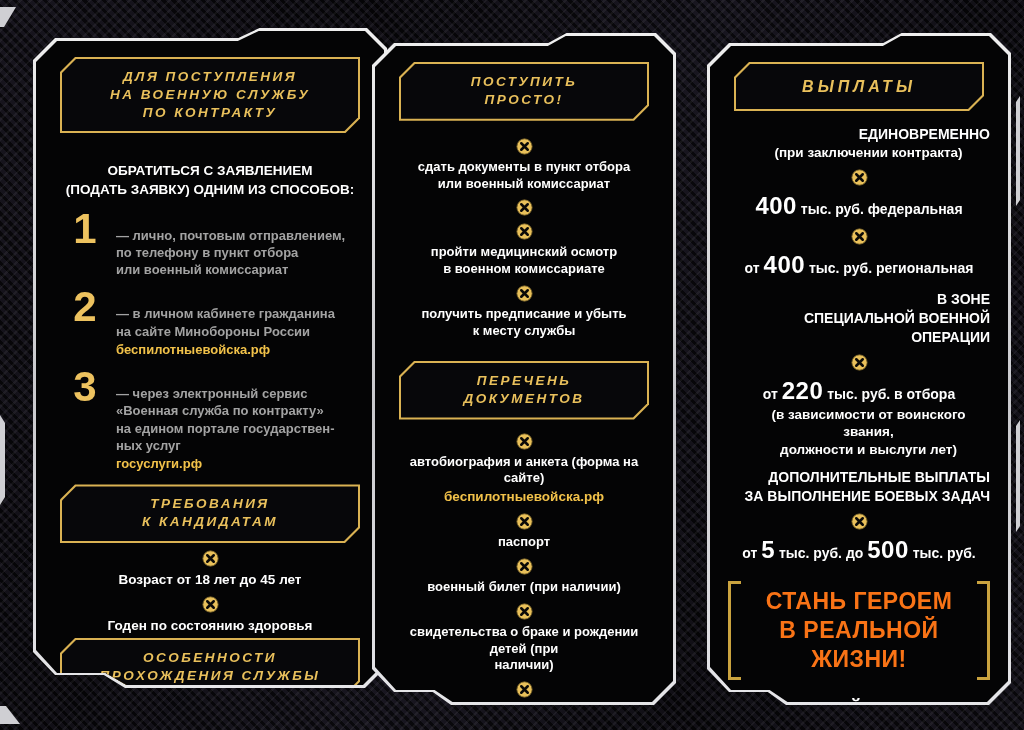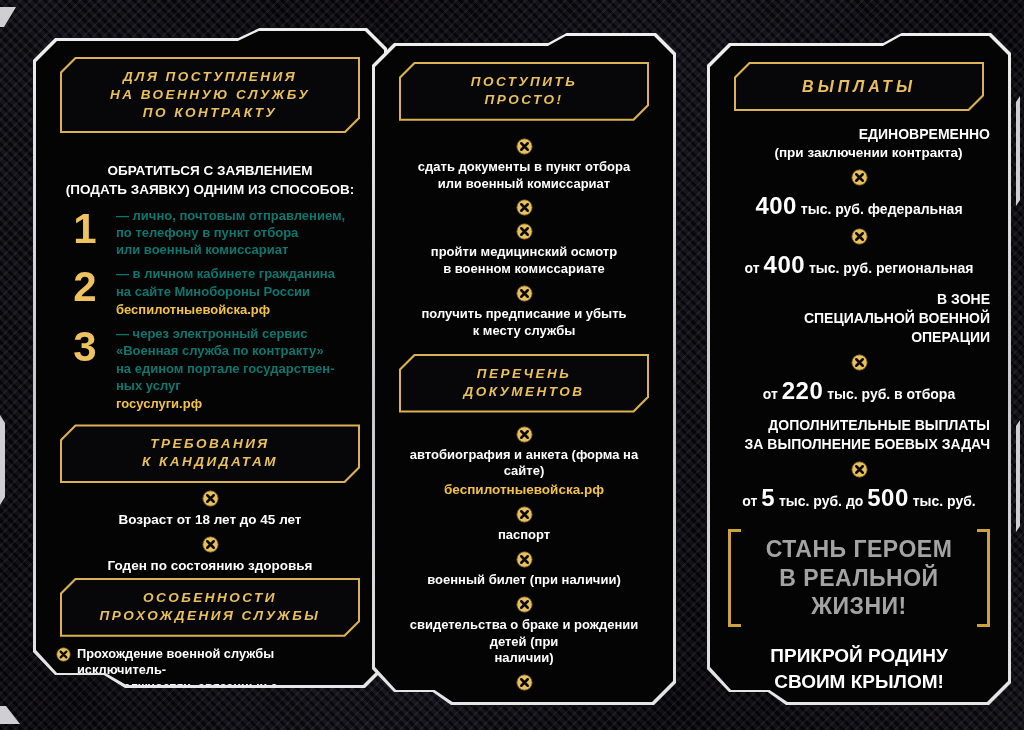--- a/index.html
+++ b/index.html
@@ -68,38 +68,38 @@
   .bullet-icon.inline{ display:inline-block; margin:1px 6px 0 0; width:15px; height:15px; }
 
   
   .intro{ margin-top:29px; font-size:13.5px; font-weight:bold; line-height:1.35; }
   .methods{ margin-top:8px; display:flex; flex-direction:column; gap:7px; }
   .method{ display:flex; align-items:flex-start; }
   .m-num{
     flex:none; width:62px; text-align:center; color:#edc25f;
     font-size:42px; font-weight:bold; line-height:0.95; padding-top:2px;
   }
-  .m-body{ font-size:13px; font-weight:bold; line-height:1.32; color:#0f766e; }
+  .m-body{ font-size:13px; font-weight:bold; line-height:1.32; color:#a3a3a3;margin-top:20px; }
   .m-link{ color:#f2c24a; font-size:13px; font-weight:bold; line-height:1.35; display:inline-block; text-decoration:none; }
   .center-list .c-text{ font-size:13.5px; font-weight:bold; line-height:1.3; }
   .features{ margin-top:9px; display:flex; flex-direction:column; gap:6px; padding:0 2px; }
   .feature{ display:flex; align-items:flex-start; }
   .f-text{ font-size:12.8px; font-weight:bold; line-height:1.3; color:#fff; }
 
   
   .steps .c-text{ font-size:13px; font-weight:bold; line-height:1.3; }
   .doc-link{ color:#f2c24a; font-weight:bold; font-size:13.5px; line-height:1.3; text-decoration:none; }
 
   
   .pay-head{ font-size:14px; font-weight:bold; line-height:1.35; margin-top:10px;text-align:right; }
   .pay-sub{ font-size:13.5px; font-weight:bold; line-height:1.3;margin-left:19px; }
   .pay{ font-size:14px; font-weight:bold; line-height:1.3; }
   .pay .big{ font-size:24px; letter-spacing:0.5px;text-align:right; }
   .hero{ position:relative; margin:14px 2px 0 2px; padding:8px 14px; }
-  .hero-line{ color:#a3a3a3; font-size:23px; font-weight:bold; line-height:1.25; letter-spacing:0.5px; }
+  .hero-line{ color:#f97316; font-size:23px; font-weight:bold; line-height:1.25; letter-spacing:0.5px; }
   .bracket{ position:absolute; top:2px; bottom:2px; width:13px; }
   .bracket.l{ left:-2px; border-left:3px solid #caa33f; border-top:3px solid #caa33f; border-bottom:3px solid #caa33f; }
   .bracket.r{ right:-2px; border-right:3px solid #caa33f; border-top:3px solid #caa33f; border-bottom:3px solid #caa33f; }
   .slogan{ margin-top:14px; font-size:19px; font-weight:bold; color:#fff; line-height:1.35; }
 
   
   .accent{ position:absolute; background:#cfcfd3; }
   .accent-tl{ left:0; top:7px; width:16px; height:20px;
     clip-path:polygon(0 0,16px 0,4px 20px,0 20px); }
   .accent-r1{ right:4px; top:96px; width:4px; height:110px;
@@ -238,21 +238,21 @@
         <div class="c-text w ml">пройти медицинский осмотр
 в военном комиссариате</div>
         <svg class="bullet-icon" viewBox="0 0 20 20">
           <circle cx="10" cy="10" r="9" fill="#e9c05a" stroke="#6d5a26" stroke-width="1"></circle>
           <path d="M6.2 6.2 L13.8 13.8 M13.8 6.2 L6.2 13.8" stroke="#0b0a08" stroke-width="3" stroke-linecap="round"></path>
         </svg>
         <div class="c-text w ml">получить предписание и убыть
 к месту службы</div>
       </div>
 
-      <div class="hdr" style="margin-top:14px">
+      <div class="hdr" style="margin-top:21px">
         <div class="hdr-in">
           <div class="hdr-line ml">ПЕРЕЧЕНЬ
 ДОКУМЕНТОВ</div>
         </div>
       </div>
 
       <div class="steps ctr" style="margin-top:6px">
         <svg class="bullet-icon" viewBox="0 0 20 20">
           <circle cx="10" cy="10" r="9" fill="#e9c05a" stroke="#6d5a26" stroke-width="1"></circle>
           <path d="M6.2 6.2 L13.8 13.8 M13.8 6.2 L6.2 13.8" stroke="#0b0a08" stroke-width="3" stroke-linecap="round"></path>
@@ -312,20 +312,22 @@
         <div class="pay w"><span>от </span><span class="big">400</span><span> тыс. руб. региональная</span></div>
 
         <div class="pay-head w ml">В ЗОНЕ
 СПЕЦИАЛЬНОЙ ВОЕННОЙ ОПЕРАЦИИ</div>
 
         <svg class="bullet-icon" viewBox="0 0 20 20">
           <circle cx="10" cy="10" r="9" fill="#e9c05a" stroke="#6d5a26" stroke-width="1"></circle>
           <path d="M6.2 6.2 L13.8 13.8 M13.8 6.2 L6.2 13.8" stroke="#0b0a08" stroke-width="3" stroke-linecap="round"></path>
         </svg>
         <div class="pay w"><span>от </span><span class="big">220</span><span> тыс. руб. в отбора</span></div>
+        <div class="pay-sub w ml">(в зависимости от  воинского звания,
+должности и выслуги лет)</div>
 
         <div class="pay-head w ml">ДОПОЛНИТЕЛЬНЫЕ ВЫПЛАТЫ
 ЗА ВЫПОЛНЕНИЕ БОЕВЫХ ЗАДАЧ</div>
 
         <svg class="bullet-icon" viewBox="0 0 20 20">
           <circle cx="10" cy="10" r="9" fill="#e9c05a" stroke="#6d5a26" stroke-width="1"></circle>
           <path d="M6.2 6.2 L13.8 13.8 M13.8 6.2 L6.2 13.8" stroke="#0b0a08" stroke-width="3" stroke-linecap="round"></path>
         </svg>
         <div class="pay w"><span>от </span><span class="big">5</span><span> тыс. руб. до </span><span class="big">500</span><span> тыс. руб.</span></div>
       </div>

